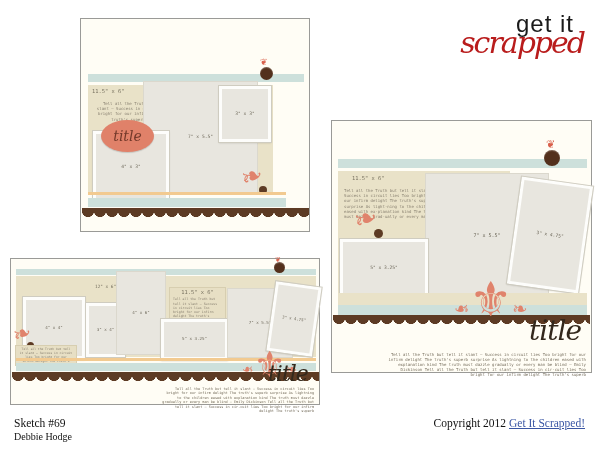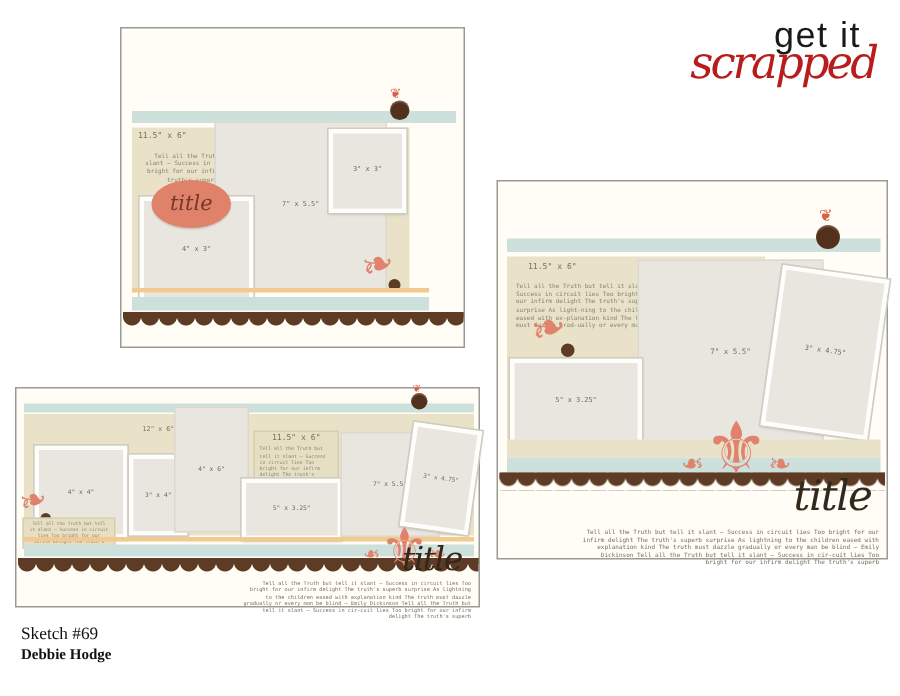--- a/index.html
+++ b/index.html
@@ -157,18 +157,21 @@
       <span class="side flip">❧</span>
       <span>⚜</span>
       <span class="side">❧</span>
     </div>
     <span class="abs big-script" style="left:197px;top:196px;">title</span>
     <div class="abs para" style="left:56px;top:231px;width:198px;">Tell all the Truth but tell it slant — Success in circuit lies Too bright for our infirm delight The truth's superb surprise As lightning to the children eased with explanation kind The truth must dazzle gradually or every man be blind — Emily Dickinson Tell all the Truth but tell it slant — Success in cir-cuit lies Too bright for our infirm delight The truth's superb</div>
   </div>
 
   <div class="abs footer-serif" style="left:14px;top:417px;">
     <div>Sketch #69</div>
-    <div style="font-size:10px;font-weight:bold;">Debbie Hodge</div>
+    <div style="font-size:10px;">Debbie Hodge</div>
   </div>
   <div class="abs footer-serif" style="right:15px;top:417px;text-align:right;">
+    <div>
+      <span>Copyright 2012 </span><span class="footer-link">Get It Scrapped!</span>
+    </div>
   </div>
 
 </div>
 
 </body></html>

